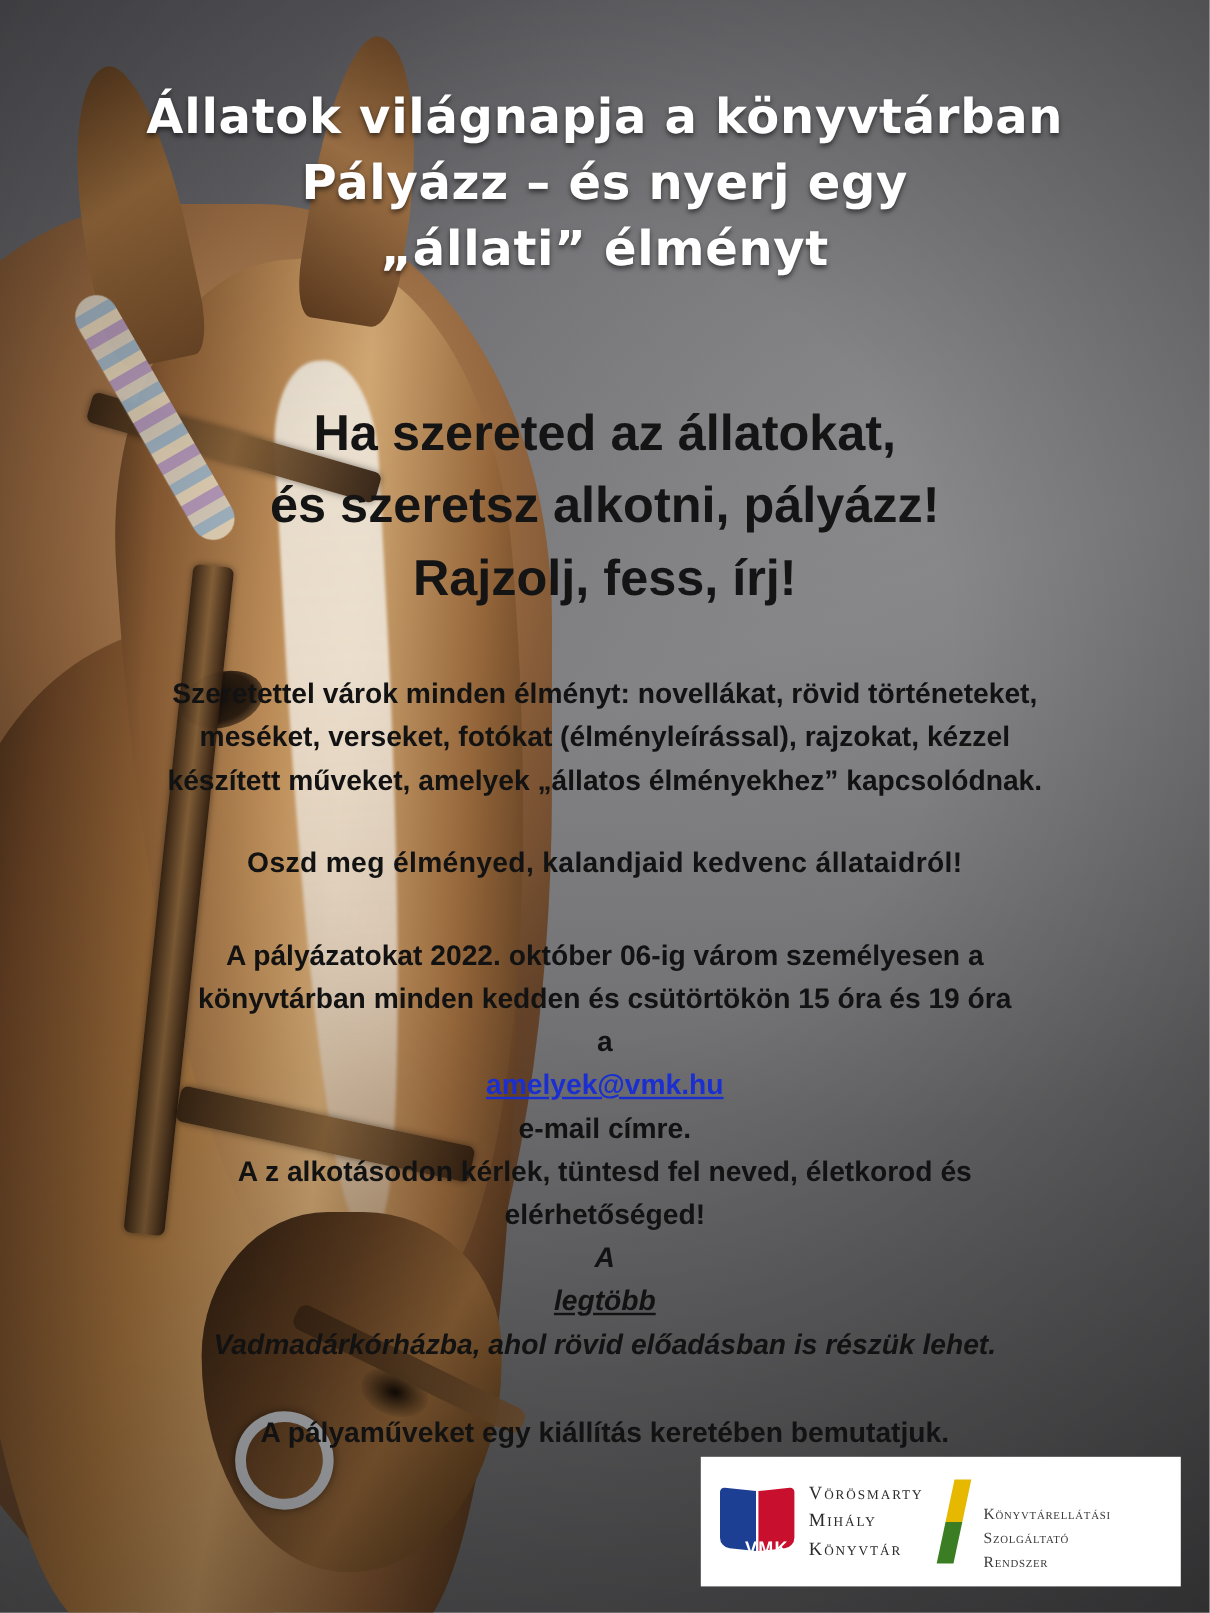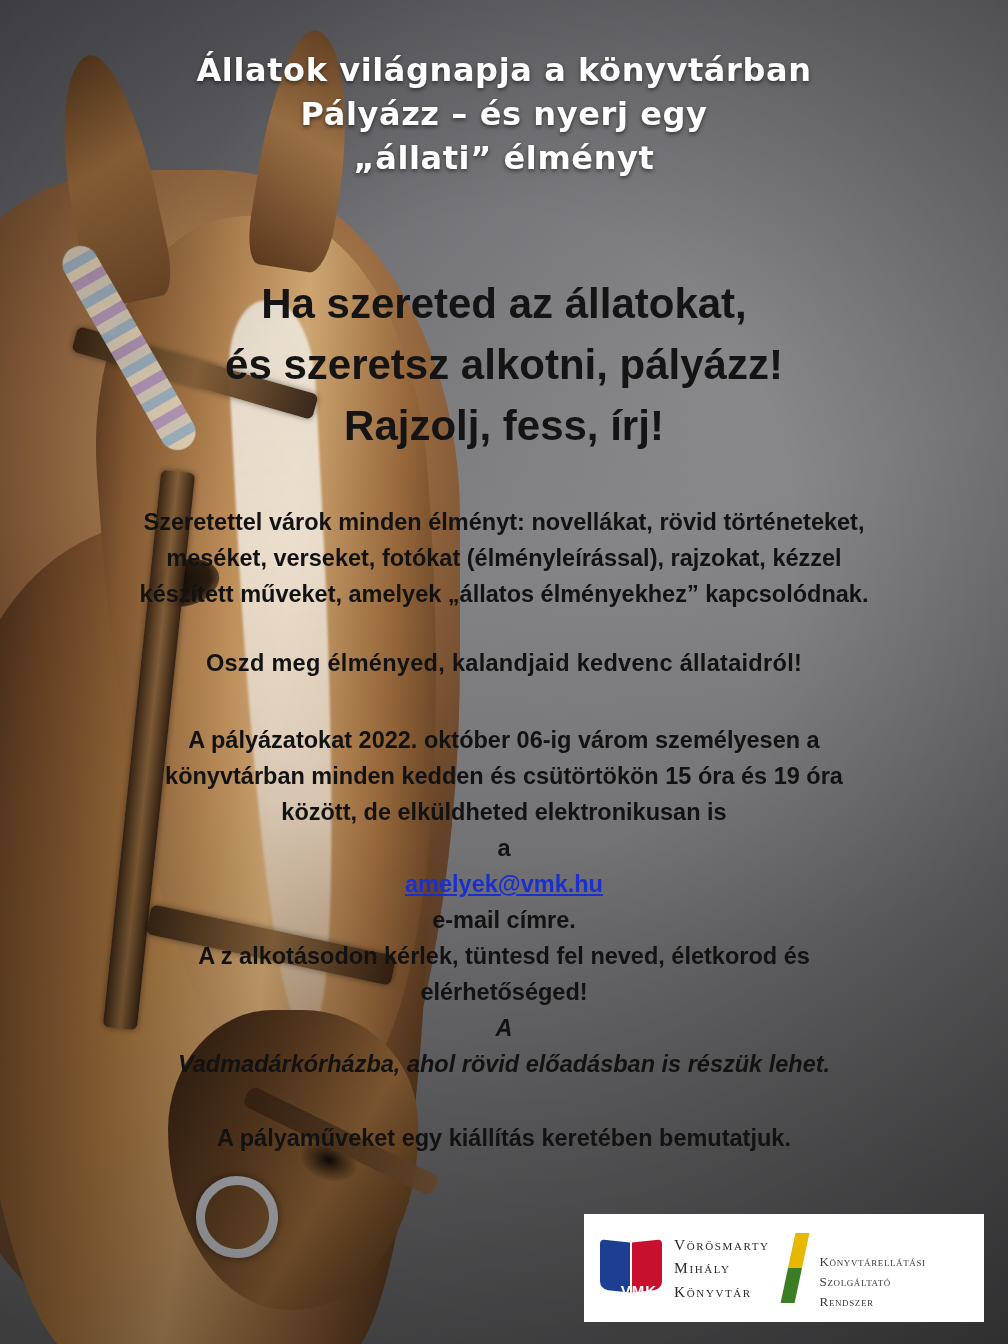--- a/index.html
+++ b/index.html
@@ -181,23 +181,23 @@
   .content {
     position: absolute;
     inset: 0;
     padding: 0 26px;
     box-sizing: border-box;
     text-align: center;
     color: #0d0d0d;
   }
 
   .headline {
-    margin-top: 48px;
+    margin-top: 71px;
     font-family: "DejaVu Sans", sans-serif;
-    font-size: 32px;
+    font-size: 40px;
     font-weight: 700;
     line-height: 1.38;
     color: #ffffff;
     letter-spacing: 0.6px;
     text-shadow: 0 2px 4px rgba(0,0,0,0.55);
   }
   .headline .l1 { display:block; }
   .headline .l2 { display:block; }
   .headline .l3 { display:block; }
 
@@ -374,31 +374,31 @@
       <span>Szeretettel várok minden élményt: novellákat, rövid történeteket,</span>
       <span>meséket, verseket, fotókat (élményleírással), rajzokat, kézzel</span>
       <span>készített műveket, amelyek „állatos élményekhez” kapcsolódnak.</span>
     </div>
 
     <div class="share-line">Oszd meg élményed, kalandjaid kedvenc állataidról!</div>
 
     <div class="details">
       <span>A pályázatokat 2022.  október 06-ig várom személyesen a</span>
       <span>könyvtárban minden kedden és csütörtökön 15 óra és 19 óra</span>
-      <span>között, de elküldheted elektronikusan is</span>
       <span>
         <span>a </span><a class="email-link" href="#">amelyek@vmk.hu</a><span> e-mail címre.</span>
       </span>
       <span>A z alkotásodon kérlek, tüntesd fel neved, életkorod és</span>
       <span>elérhetőséged!</span>
     </div>
 
     <div class="italic-block">
       <span>
           <span>A </span>
+          <span class="u">legtöbb</span>
         </span>
       <span>Vadmadárkórházba, ahol rövid előadásban is részük lehet.</span>
     </div>
 
     <div class="closing">A pályaműveket egy kiállítás keretében bemutatjuk.</div>
   </div>
 
   <div class="logo-box">
     <div class="vmk-mark">
       <div class="vmk-left"></div>

